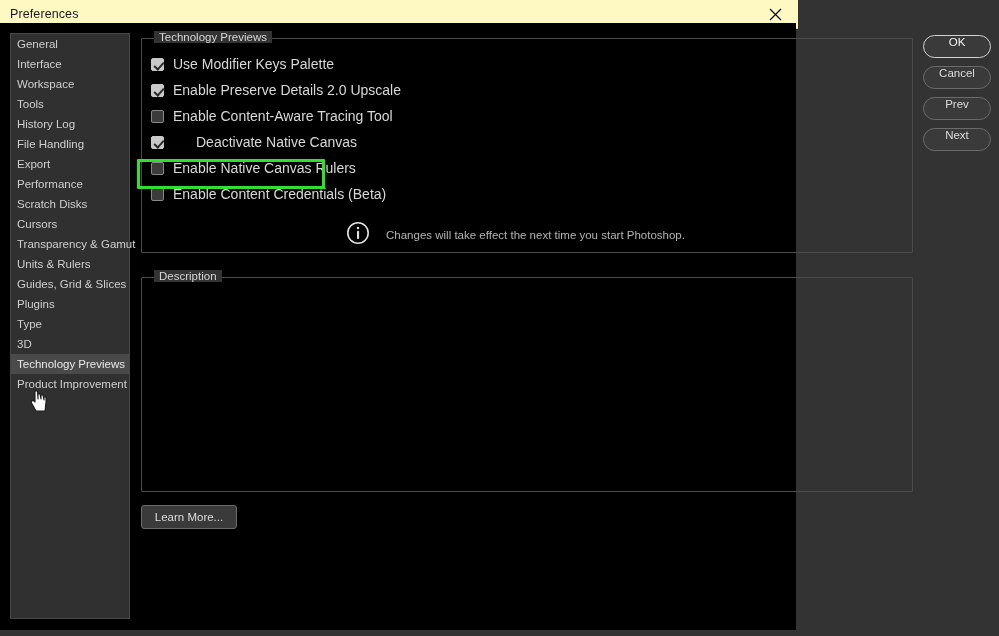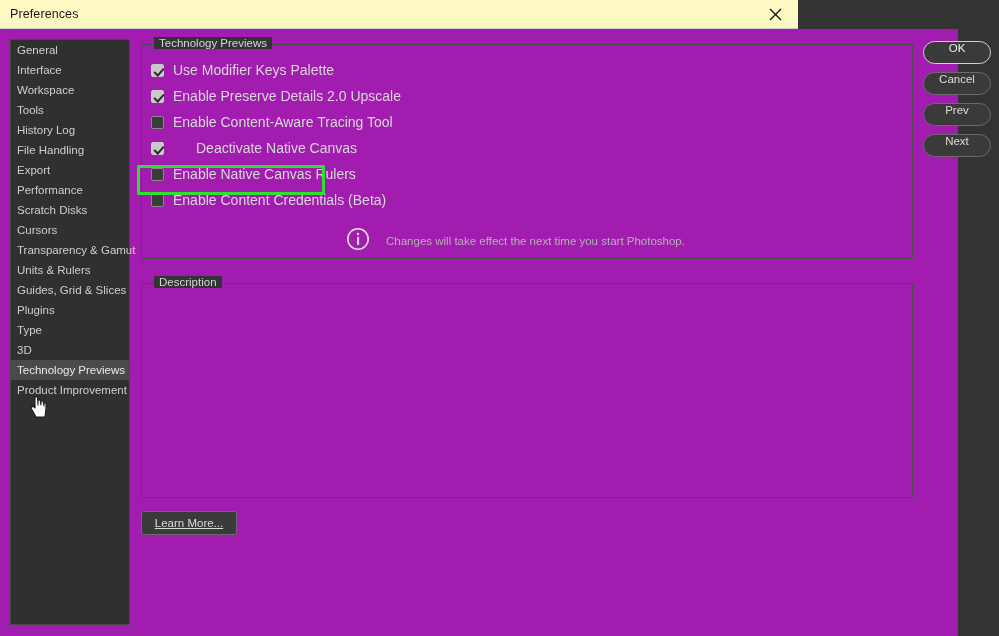--- a/index.html
+++ b/index.html
@@ -41,23 +41,23 @@
     display: flex;
     align-items: center;
     justify-content: center;
     cursor: default;
   }
   .titlebar-close svg { display: block; }
 
   
   .dialog-body {
     position: absolute;
-    left: 0; top: 29px;
-    width: 958px; height: 607px;
-    background: #a21caf;
+    left: 0; top: 23px;
+    width: 796px; height: 607px;
+    background: #000000;
   }
 
   
   .sidebar {
     position: absolute;
     left: 10px; top: 10px;
     width: 120px; height: 586px;
     background: #303030;
     border: 1px solid #484848;
   }
@@ -185,21 +185,20 @@
     border: 1px solid #6a6a6a;
     border-radius: 3px;
     color: #dcdcdc;
     font-size: 11.5px;
     font-family: "Liberation Sans", sans-serif;
     display: flex;
     align-items: center;
     justify-content: center;
     cursor: default;
     white-space: nowrap;
-    text-decoration: underline;
   }
 
   
   .side-buttons {
     position: absolute;
     left: 923px; top: 12px;
     width: 68px;
   }
   .pill-btn {
     display: flex;

